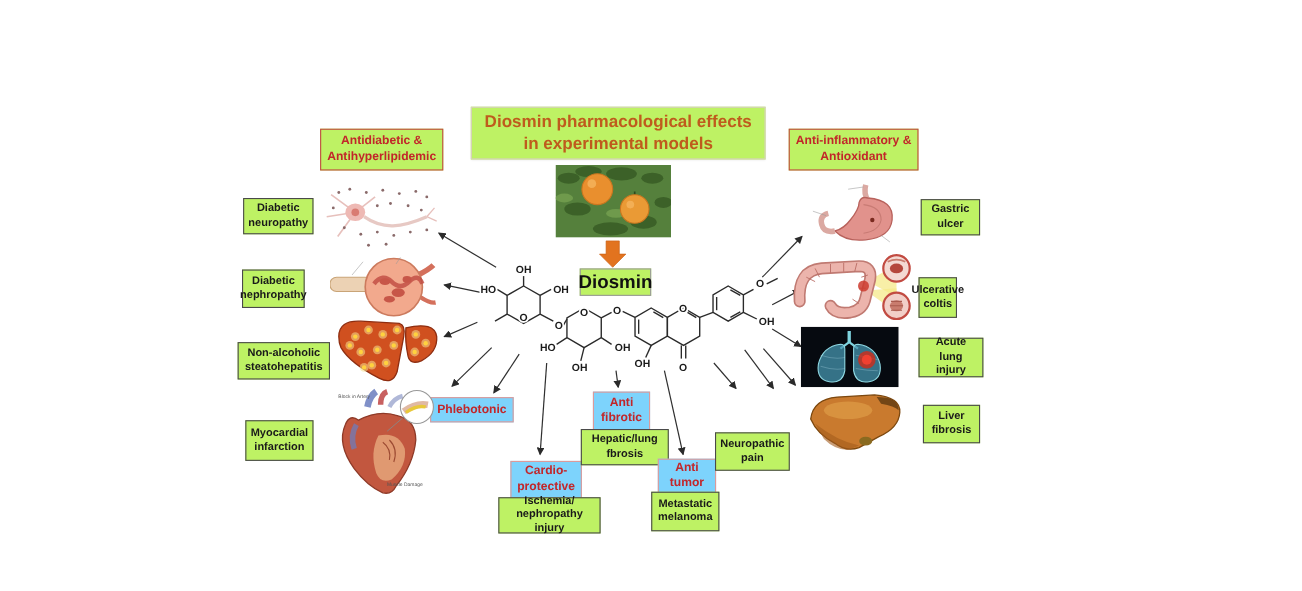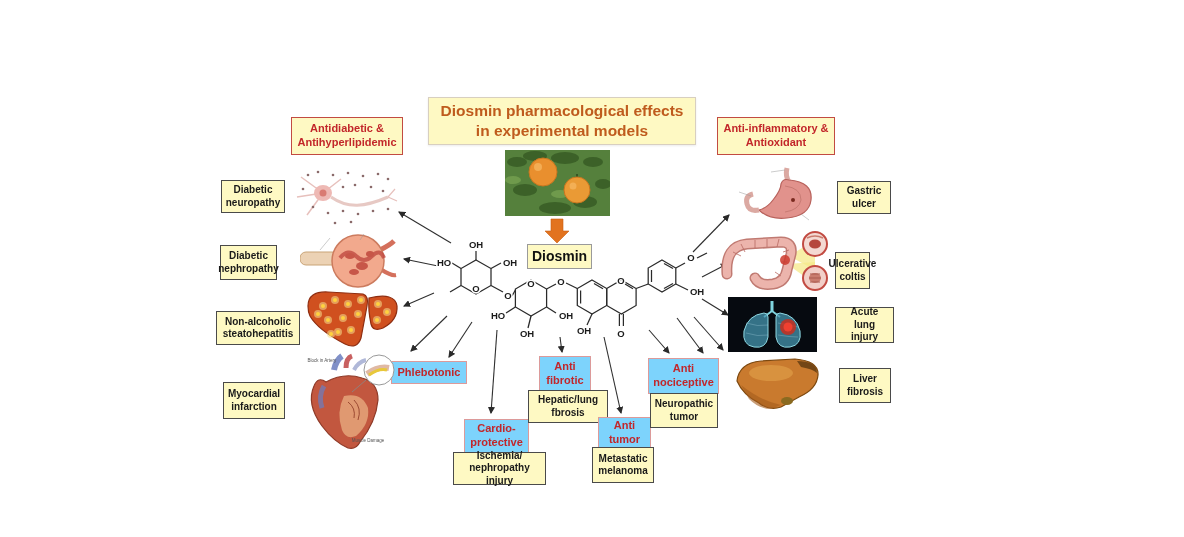--- a/index.html
+++ b/index.html
@@ -1,26 +1,26 @@
 <!DOCTYPE html>
 <html><head>
 <meta charset="utf-8">
 <style>
   html,body{margin:0;padding:0;background:#ffffff;}
   #canvas{position:relative;width:1184px;height:537px;background:#ffffff;overflow:hidden;
           font-family:"Liberation Sans",sans-serif;}
   .abs{position:absolute;box-sizing:border-box;}
-  .box{border:1.2px solid #4a4a4a;background:#fef9c3;display:flex;align-items:center;justify-content:center;
+  .box{border:1.2px solid #4a4a4a;background:#bef264;display:flex;align-items:center;justify-content:center;
        text-align:center;font-weight:bold;color:#1a1a1a;font-size:10.5px;line-height:1.25;padding:2px 3px;}
   .title-box{border:1px solid #d8cfc0;color:#bf5b1d;font-size:15.5px;line-height:1.3;padding:3px 8px;
              box-shadow:0 1px 2px rgba(0,0,0,0.08);}
   .cat-box{border:1.2px solid #c24b42;color:#c2262a;font-size:11px;}
   .red-box{border:1.2px solid #dc9a9a;color:#c2262a;font-size:11px;background:#7dd3fc;}
   .model-box{font-size:10px;}
-  .diosmin-box{border:1px solid #9a9a9a;font-size:14px;color:#111;}
+  .diosmin-box{border:1px solid #9a9a9a;font-size:17px;color:#111;}
   svg{display:block;}
   .overlay{pointer-events:none;}
   .arrow{stroke:#2f2f2f;stroke-width:1.1;marker-end:url(#ah);}
   .chem line, .chem path, .chem polygon{stroke:#2a2a2a;stroke-width:1.25;fill:none;}
   .chem text{font-family:"Liberation Sans",sans-serif;font-size:9.5px;font-weight:bold;fill:#1a1a1a;
              text-anchor:middle;paint-order:stroke;stroke:#ffffff;stroke-width:3px;}
   .tiny-label{font-family:"Liberation Sans",sans-serif;font-size:4.5px;fill:#555;text-anchor:middle;}
 </style>
 </head>
 <body>
@@ -130,22 +130,21 @@
 
   <div class="abs box red-box" style="left:464px;top:419px;width:65px;height:34px">Cardio-protective</div>
   <div class="abs box model-box" style="left:453px;top:452px;width:93px;height:33px">Ischemia/ nephropathy injury</div>
 
   <div class="abs box red-box" style="left:539px;top:356px;width:52px;height:35px">Anti fibrotic</div>
   <div class="abs box model-box" style="left:528px;top:390px;width:80px;height:33px">Hepatic/lung fbrosis</div>
 
   <div class="abs box red-box" style="left:598px;top:417px;width:53px;height:32px">Anti tumor</div>
   <div class="abs box model-box" style="left:592px;top:447px;width:62px;height:36px">Metastatic melanoma</div>
 
-  <div class="abs box red-box" style="left:648px;top:358px;width:71px;height:36px">Anti nociceptive</div>
-  <div class="abs box model-box" style="left:650px;top:393px;width:68px;height:35px">Neuropathic tumor</div>
+  <div class="abs box model-box" style="left:650px;top:393px;width:68px;height:35px">Neuropathic pain</div>
 
   <svg class="abs" style="left:293px;top:167px" width="108" height="62" viewBox="0 0 108 62">
     <line x1="30" y1="26" x2="8" y2="10" stroke="#e7c0bc" stroke-width="1.5"></line>
     <line x1="30" y1="26" x2="4" y2="30" stroke="#e7c0bc" stroke-width="1.5"></line>
     <line x1="30" y1="26" x2="14" y2="48" stroke="#e7c0bc" stroke-width="1.5"></line>
     <line x1="30" y1="26" x2="48" y2="12" stroke="#e7c0bc" stroke-width="1.5"></line>
     <path d="M38,30 C55,42 72,40 95,30" stroke="#e7c9c4" stroke-width="3" fill="none"></path>
     <line x1="95" y1="30" x2="102" y2="22" stroke="#e7c0bc" stroke-width="1.2"></line>
     <line x1="95" y1="30" x2="104" y2="34" stroke="#e7c0bc" stroke-width="1.2"></line>
     <ellipse cx="30" cy="26" rx="9" ry="8" fill="#eeb9b4"></ellipse>

